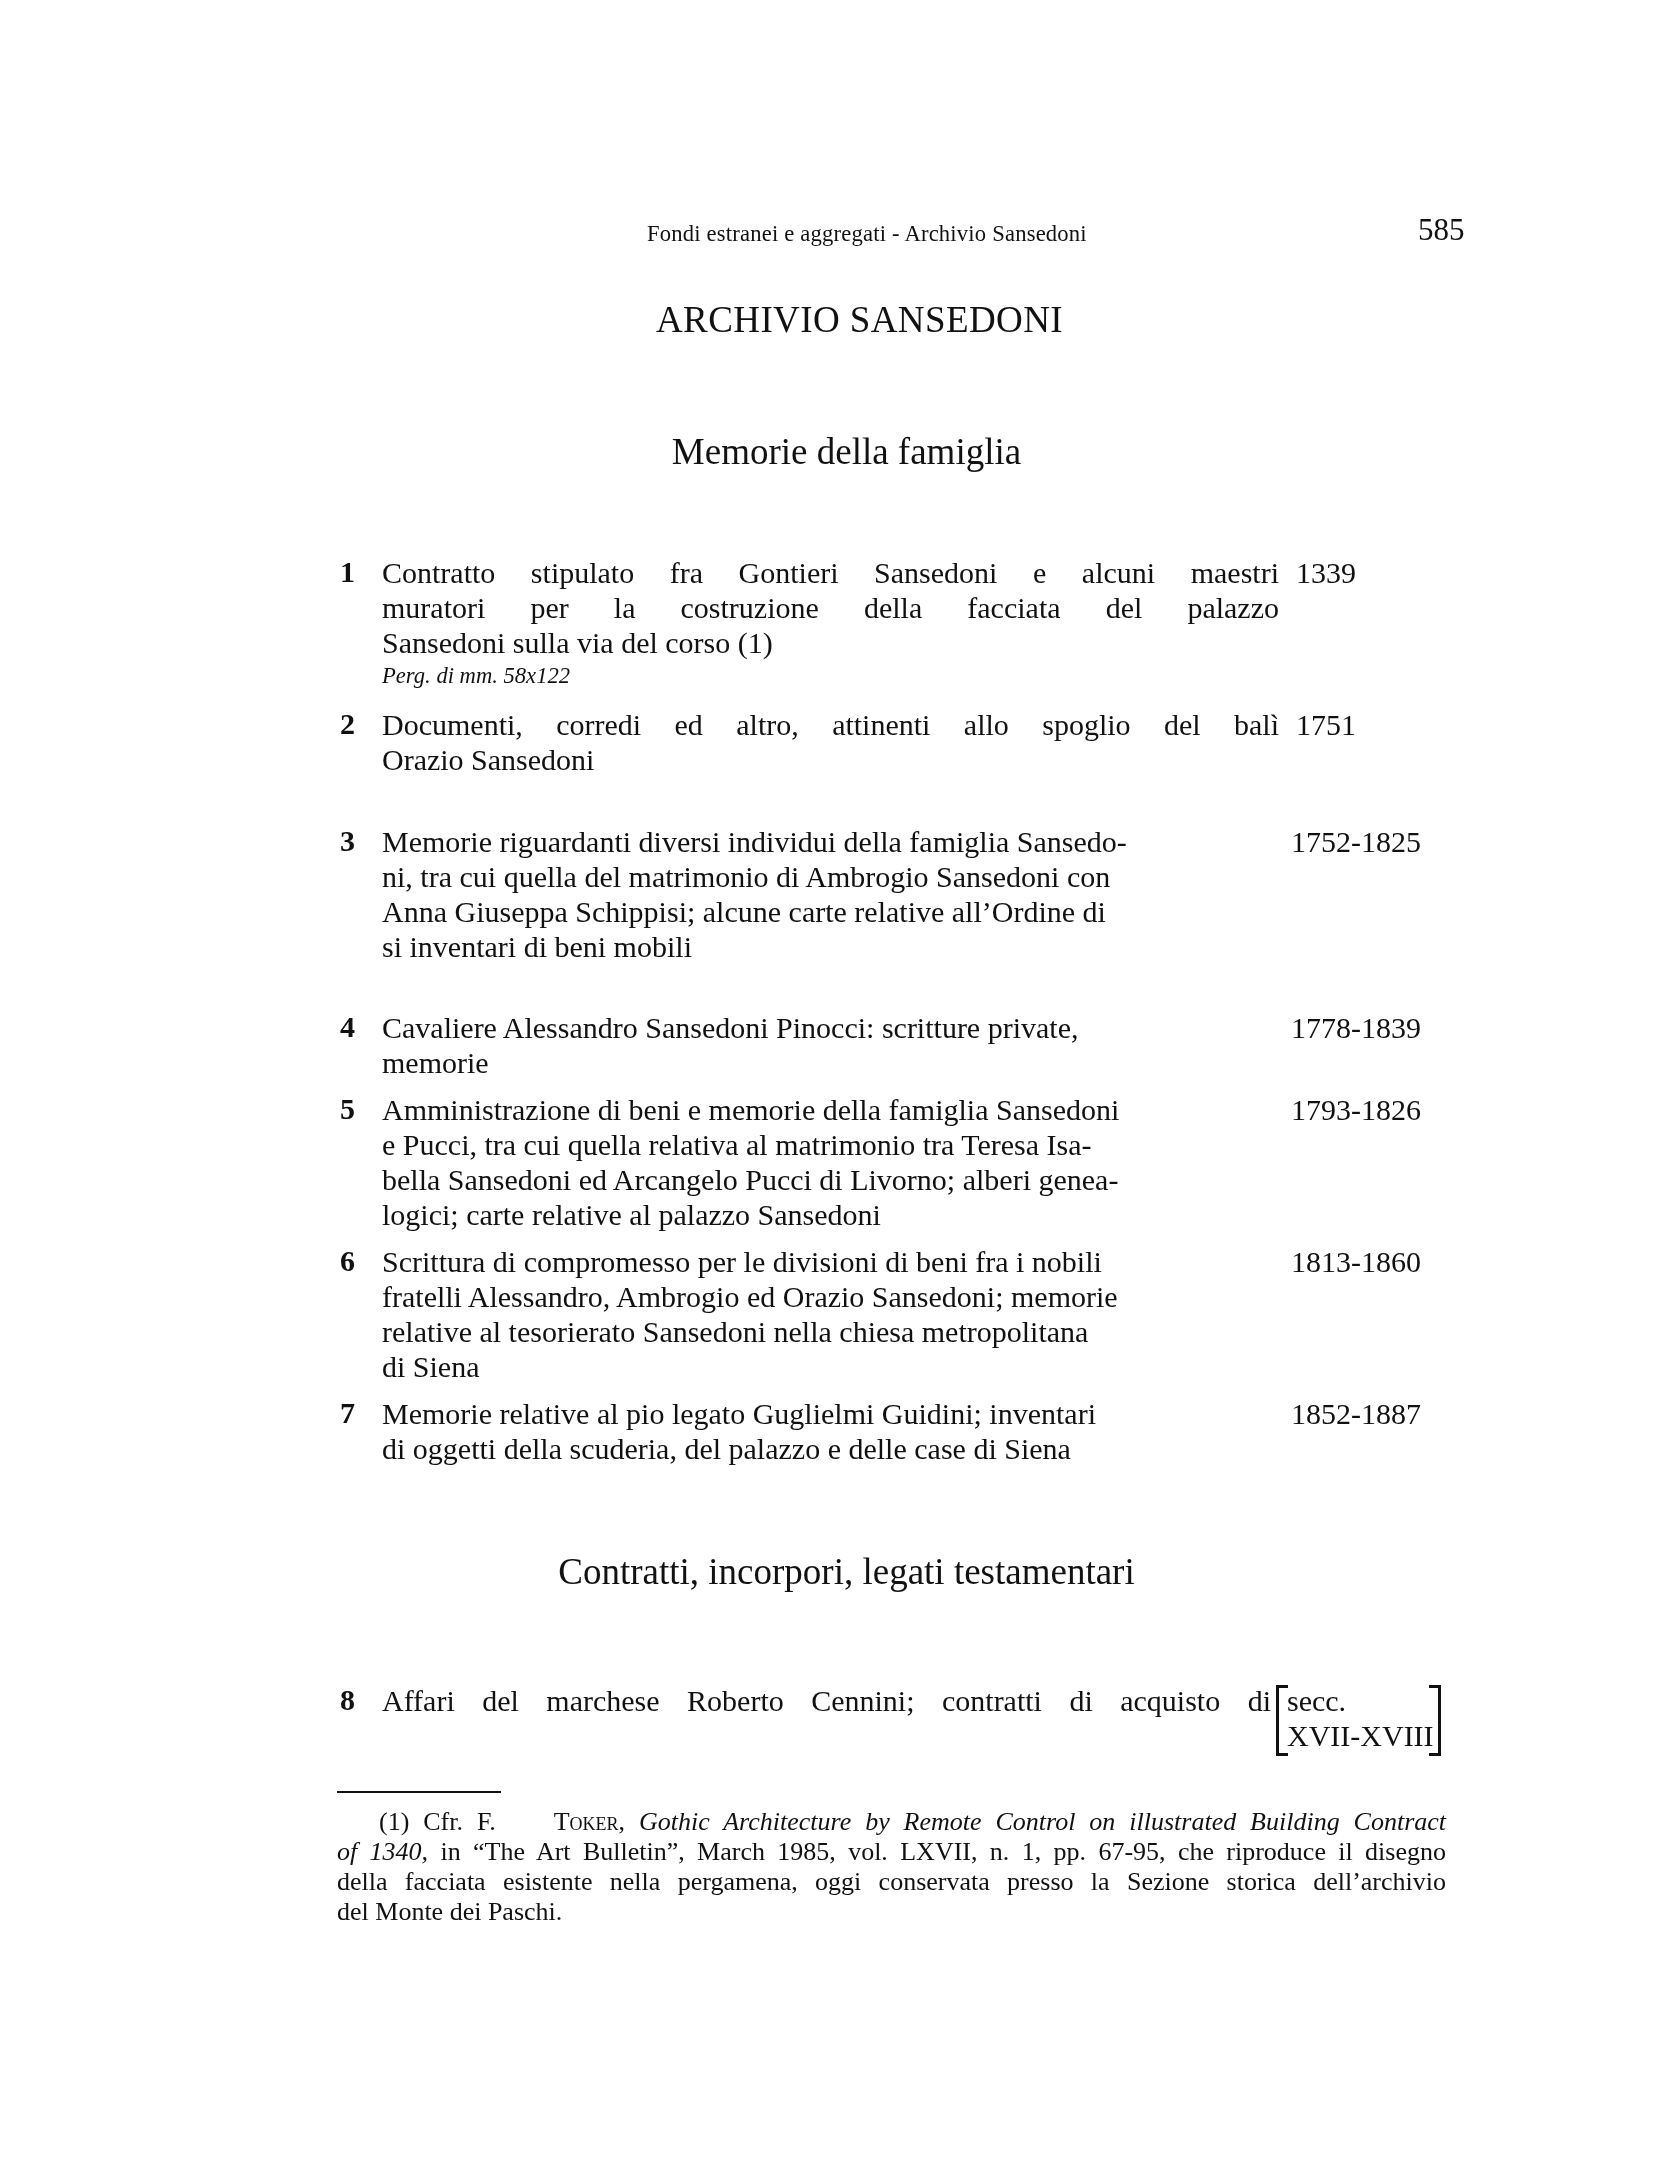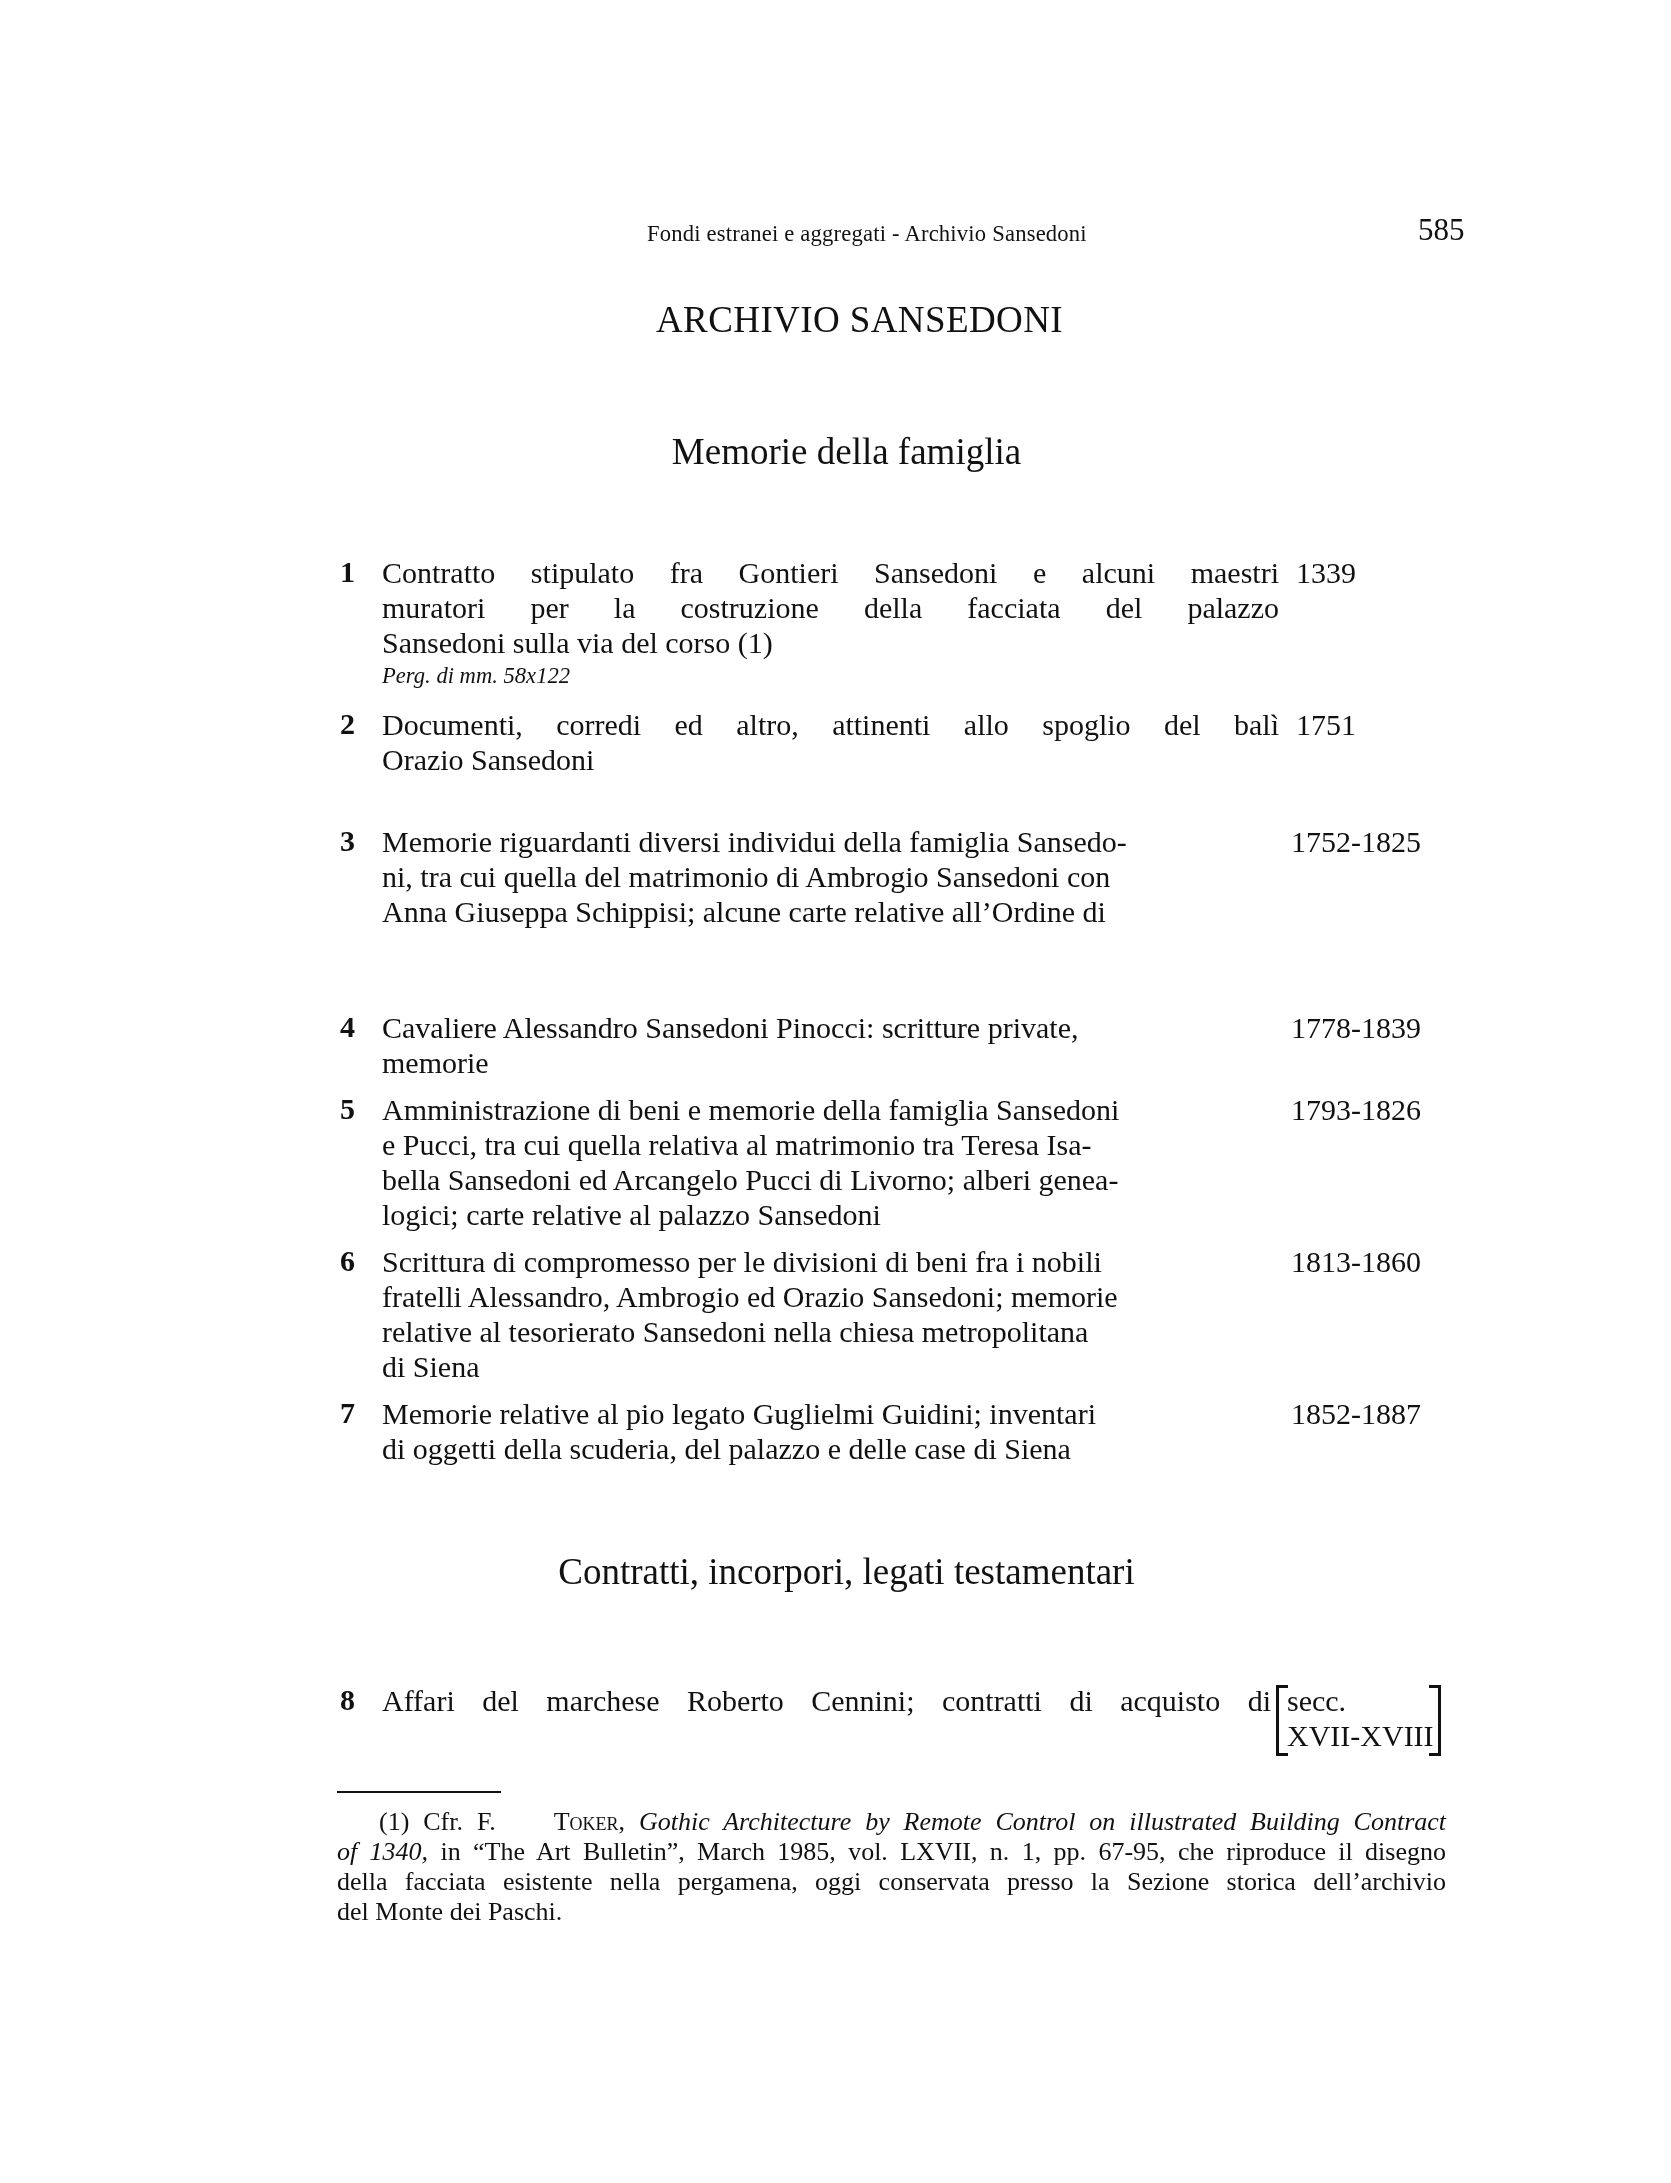--- a/index.html
+++ b/index.html
@@ -59,20 +59,21 @@
   </div>
   <span class="date" style="left:956px;">1751</span>
 </div>
 
 <div class="item" style="top:824px;">
   <span class="num">3</span>
   <div class="text">
     <span class="line">Memorie riguardanti diversi individui della famiglia Sansedo-</span>
     <span class="line">ni, tra cui quella del matrimonio di Ambrogio Sansedoni con</span>
     <span class="line">Anna Giuseppa Schippisi; alcune carte relative all’Ordine di</span>
+    <span class="line">si inventari di beni mobili</span>
   </div>
   <span class="date">1752-1825</span>
 </div>
 
 <div class="item" style="top:1010px;">
   <span class="num">4</span>
   <div class="text">
     <span class="line">Cavaliere Alessandro Sansedoni Pinocci: scritture private,</span>
     <span class="line">memorie</span>
   </div>

